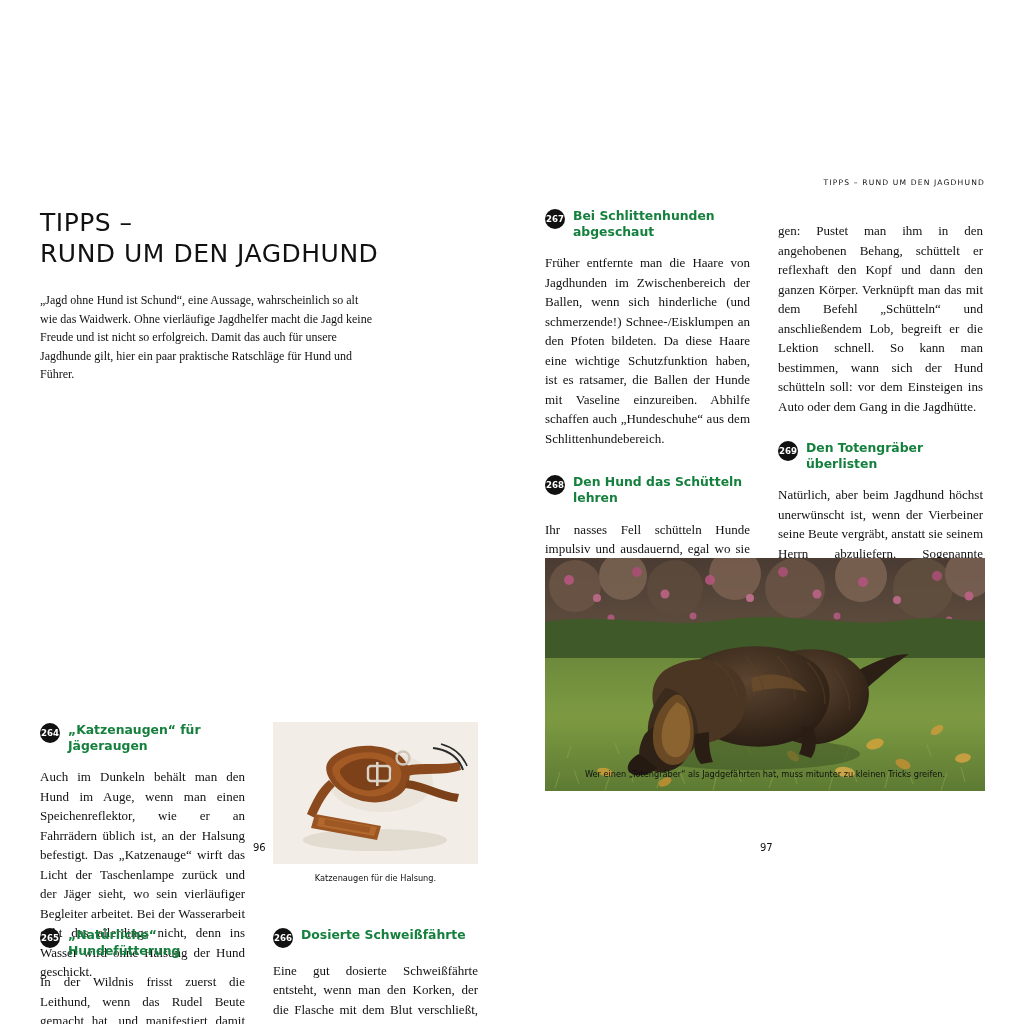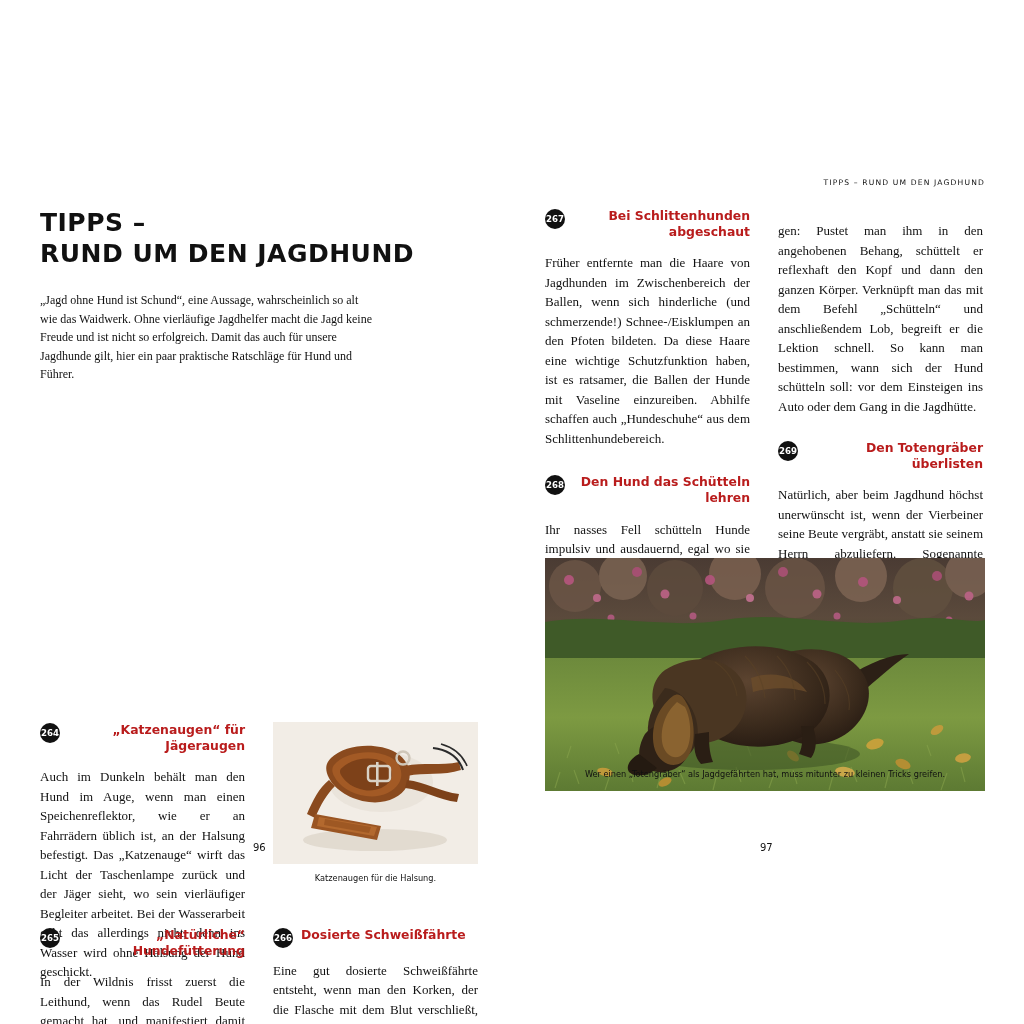--- a/index.html
+++ b/index.html
@@ -30,21 +30,21 @@
   }
   .page-right {
     position: absolute;
     left: 545px;
     top: 160px;
     width: 440px;
     height: 700px;
   }
   .chapter-title {
     font-family: "DejaVu Sans", sans-serif;
-    font-weight: bold;
+    font-weight: normal;
     font-size: 25px;
     line-height: 1.22;
     letter-spacing: 0.5px;
     color: #111;
     margin: 0 0 22px 0;
     padding-top: 48px;
   }
   .intro {
     font-family: "Liberation Serif", serif;
     font-size: 12px;
@@ -94,22 +94,21 @@
     display: flex;
     align-items: center;
     justify-content: center;
     margin-top: 1px;
   }
   .tip-title {
     font-family: "DejaVu Sans", sans-serif;
     font-weight: bold;
     font-size: 12.4px;
     line-height: 1.3;
-    color: #b91c1c;
-    text-align: right;
+    color: #15803d;
   }
   .tip-body {
     font-family: "Liberation Serif", serif;
     font-size: 13px;
     line-height: 1.5;
     color: #111;
     text-align: justify;
   }
   .caption {
     font-family: "DejaVu Sans", sans-serif;

